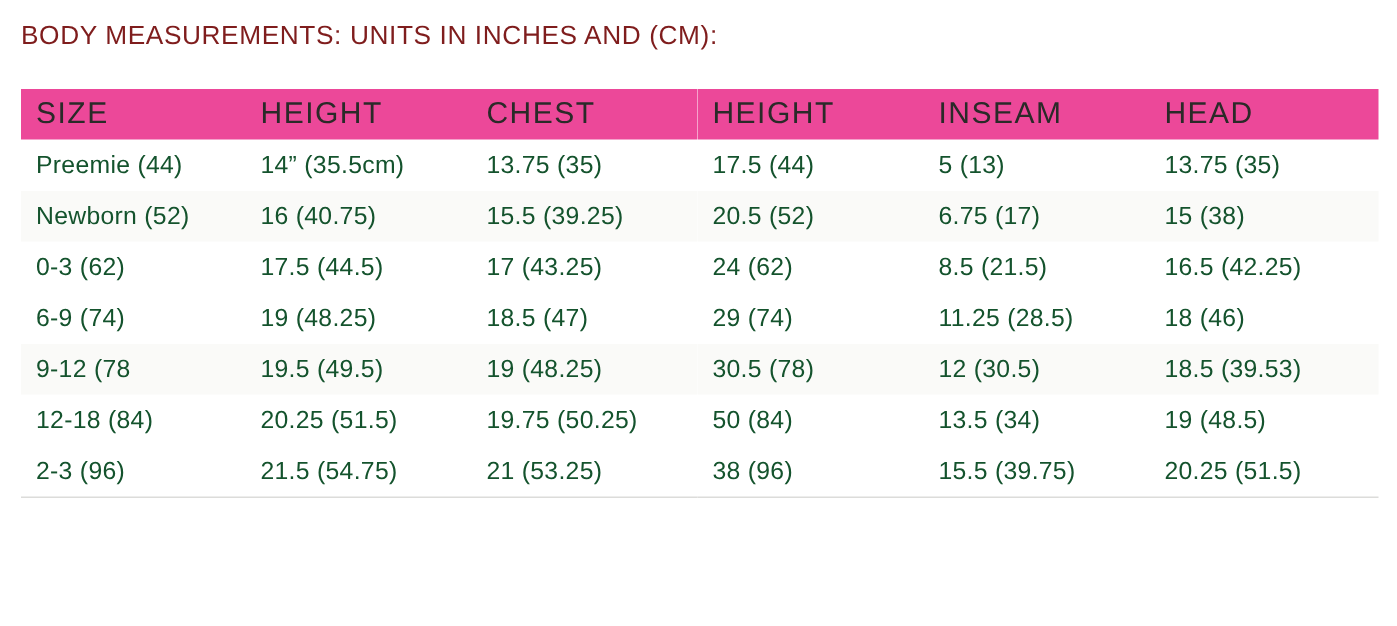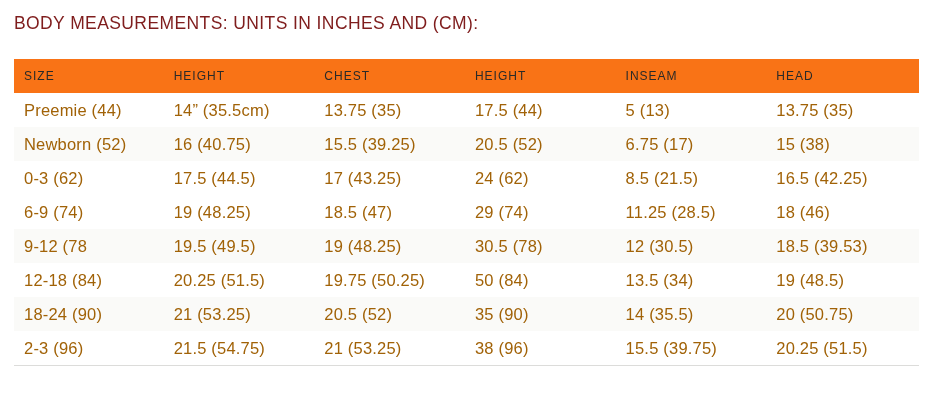--- a/index.html
+++ b/index.html
@@ -39,29 +39,29 @@
   table.size-chart td {
     height: 34px;
     padding: 0 4px 0 10px;
     text-align: left;
     vertical-align: middle;
     font-weight: 400;
     white-space: nowrap;
     overflow: hidden;
   }
   table.size-chart th {
-    background: #f97316;
-    font-size: 12px;
+    background: #ec4899;
+    font-size: 20px;
     letter-spacing: 1px;
     color: #2a2a28;
   }
   table.size-chart td {
     font-size: 16.5px;
     letter-spacing: 0.2px;
-    color: #a16207;
+    color: #14532d;
   }
   table.size-chart tr.row-even td { background: #ffffff; }
   table.size-chart tr.row-odd  td { background: #fafaf8; }
 </style>
 </head>
 <body>
 
 <h1 class="page-title">BODY MEASUREMENTS: UNITS IN INCHES AND (CM):</h1>
 
 <table class="size-chart">
@@ -125,28 +125,20 @@
       <td>18.5 (39.53)</td>
     </tr>
     <tr class="row-even">
       <td>12-18 (84)</td>
       <td>20.25 (51.5)</td>
       <td>19.75 (50.25)</td>
       <td>50 (84)</td>
       <td>13.5 (34)</td>
       <td>19 (48.5)</td>
     </tr>
-    <tr class="row-odd">
-      <td>18-24 (90)</td>
-      <td>21 (53.25)</td>
-      <td>20.5 (52)</td>
-      <td>35 (90)</td>
-      <td>14 (35.5)</td>
-      <td>20 (50.75)</td>
-    </tr>
     <tr class="row-even">
       <td>2-3 (96)</td>
       <td>21.5 (54.75)</td>
       <td>21 (53.25)</td>
       <td>38 (96)</td>
       <td>15.5 (39.75)</td>
       <td>20.25 (51.5)</td>
     </tr>
   </tbody>
 </table>

